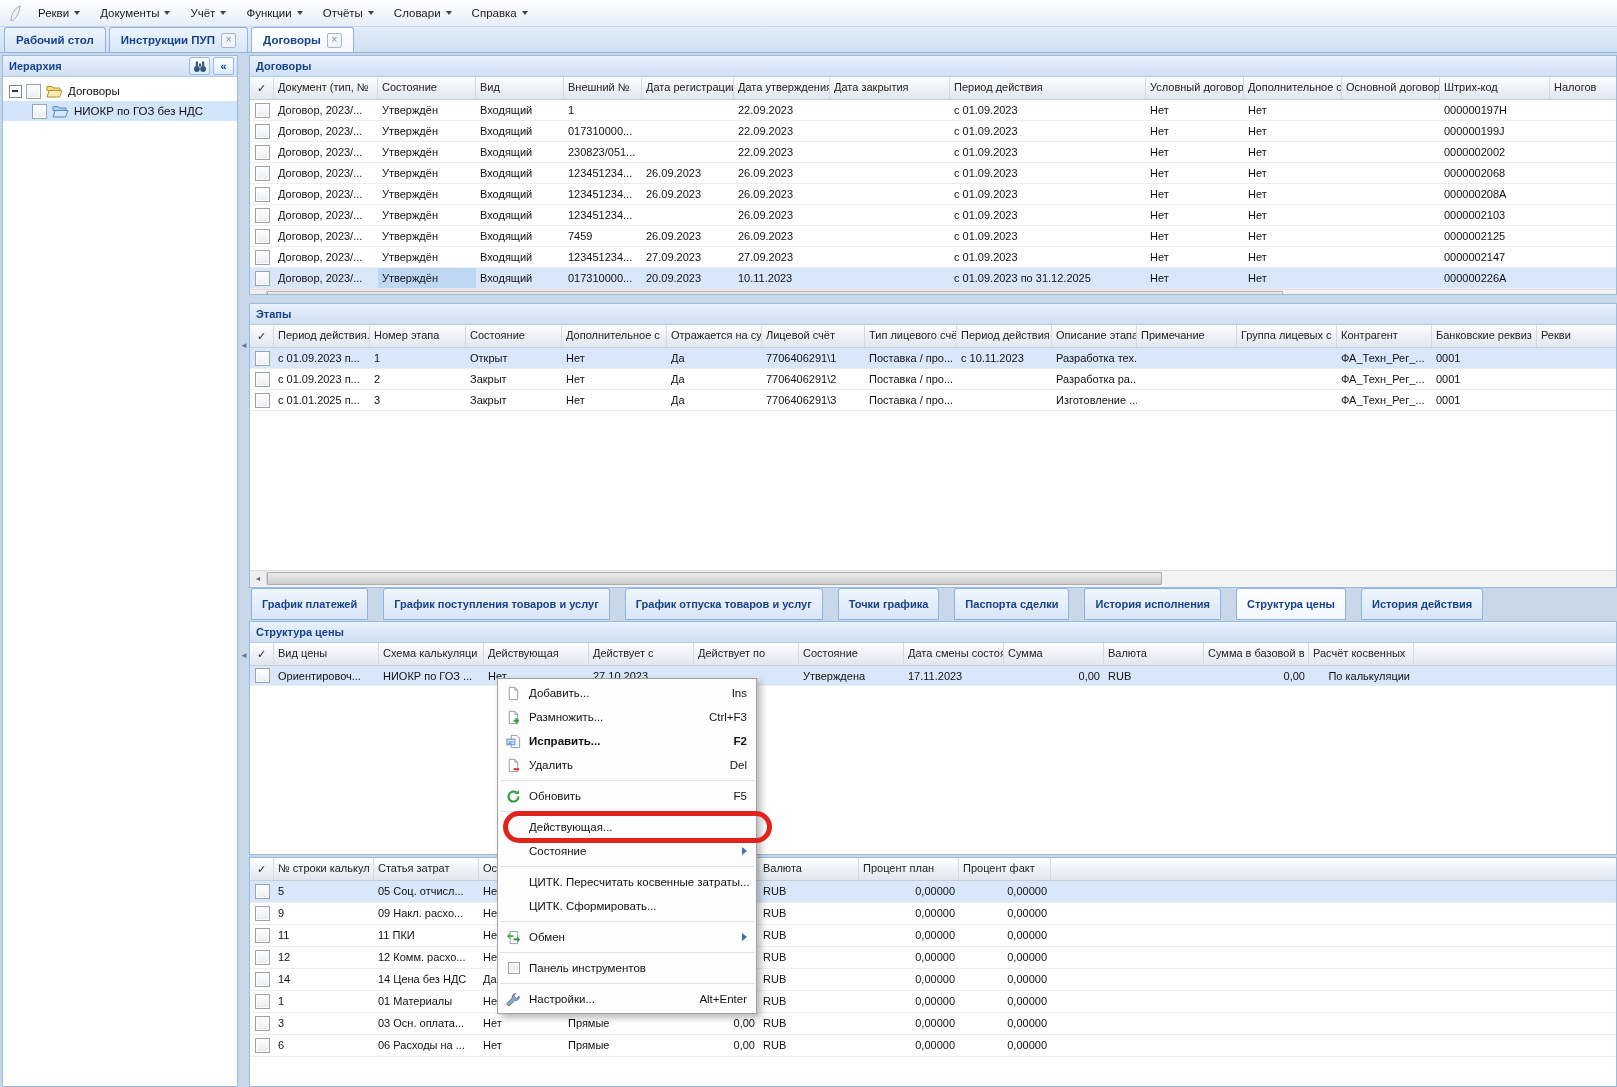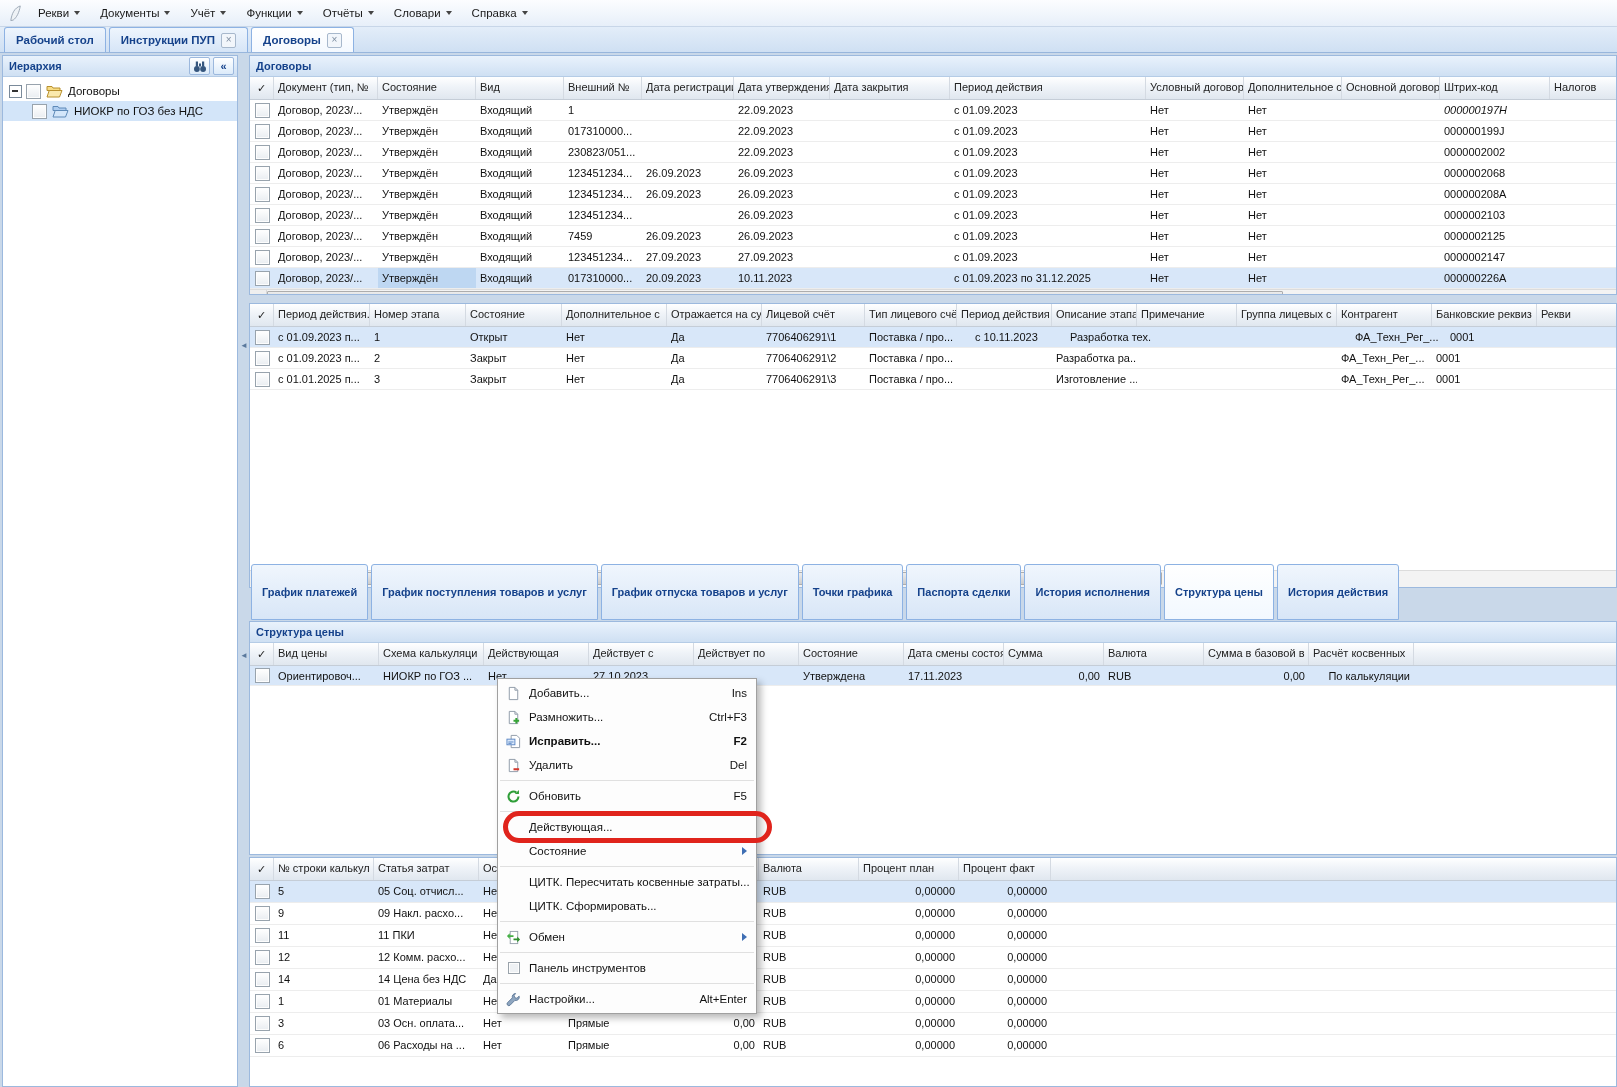--- a/index.html
+++ b/index.html
@@ -59,21 +59,21 @@
   .tree-row{display:flex;align-items:center;height:20px;font-size:11.5px;white-space:nowrap;}
   .tree-row.sel{background:#d3e5f9;}
   .expander{width:11px;height:11px;border:1px solid #7a8a9a;background:#fff;margin:0 4px 0 6px;
     position:relative;flex:0 0 11px;}
   .expander::after{content:"";position:absolute;left:2px;top:4.5px;width:6px;height:1.5px;background:#333;}
   .tree-cb{margin:0 5px 0 0;flex:0 0 13px;}
   .tree-indent{width:21px;flex:0 0 21px;}
   .tree-row .ficon{margin-right:5px;display:flex;}
   
   #dtabs{position:absolute;left:251px;top:594px;width:1366px;height:26px;display:flex;align-items:flex-end;}
-  .dtab{height:22px;line-height:22px;padding:16px 10px;margin-right:3px;border:1px solid #8db2e3;
+  .dtab{height:22px;line-height:22px;padding:4px 10px;margin-right:15px;border:1px solid #8db2e3;
     border-radius:3px 3px 0 0;background:linear-gradient(#f0f6fd,#d8e6f7);color:#15428b;
     font-weight:bold;white-space:nowrap;}
   .dtab.active{background:linear-gradient(#ffffff,#f2f8ff);}
   
   #ctx-menu{position:absolute;left:497px;top:678px;width:258px;background:#fdfdfd;
     border:1px solid #a0a0a0;box-shadow:4px 4px 7px rgba(0,0,0,.28);padding:2px 0;z-index:60;}
   .mi{position:relative;display:flex;align-items:center;height:24px;padding-right:9px;}
   .mi .ic{width:31px;flex:0 0 31px;display:flex;justify-content:center;align-items:center;}
   .mi .lbl{flex:1;font-size:11.5px;color:#111;white-space:nowrap;}
   .mi .sc{font-size:11.5px;color:#111;margin-left:8px;}
@@ -217,21 +217,21 @@
         <div class="td" style="flex-basis: 98px; width: 98px;">Утверждён</div>
         <div class="td" style="flex-basis: 88px; width: 88px;">Входящий</div>
         <div class="td" style="flex-basis: 78px; width: 78px;">1</div>
         <div class="td" style="flex-basis: 92px; width: 92px;"></div>
         <div class="td" style="flex-basis: 96px; width: 96px;">22.09.2023</div>
         <div class="td" style="flex-basis: 120px; width: 120px;"></div>
         <div class="td" style="flex-basis: 196px; width: 196px;">с 01.09.2023</div>
         <div class="td" style="flex-basis: 98px; width: 98px;">Нет</div>
         <div class="td" style="flex-basis: 98px; width: 98px;">Нет</div>
         <div class="td" style="flex-basis: 98px; width: 98px;"></div>
-        <div class="td" style="flex-basis: 110px; width: 110px; font-style: italic;">000000197H</div>
+        <div class="td" style="flex-basis: 110px; width: 110px;">000000197H</div>
         <div class="td" style="flex-basis: 68px; width: 68px;"></div>
       </div>
       <div class="trow" style="flex-basis: 20px; height: 20px;">
         <div class="td chk" style="flex-basis: 24px; width: 24px;">
           <span class="cb"></span>
         </div>
         <div class="td" style="flex-basis: 104px; width: 104px;">Договор, 2023/...</div>
         <div class="td" style="flex-basis: 98px; width: 98px;">Утверждён</div>
         <div class="td" style="flex-basis: 88px; width: 88px;">Входящий</div>
         <div class="td" style="flex-basis: 78px; width: 78px;">017310000...</div>
@@ -373,20 +373,23 @@
       </div>
     </div>
   <div class="tbl-fill"></div>
   <div class="hscroll">
     <span class="sb-arrow">◄</span>
     <span class="sb-thumb" style="left:17px;width:1016px;"></span>
   </div>
 </div>
 
 <div class="panel" id="p-stages" style="left:249px;top:303px;width:1368px;height:285px;">
+  <div class="ptitle">
+    <span>Этапы</span>
+  </div>
   <div id="tbl-stages" style="display:flex;flex-direction:column;">
       <div class="thead">
         <div class="th chk" style="flex-basis: 24px; width: 24px;">✓</div>
         <div class="th" style="flex-basis: 96px; width: 96px;">Период действия..</div>
         <div class="th" style="flex-basis: 96px; width: 96px;">Номер этапа</div>
         <div class="th" style="flex-basis: 96px; width: 96px;">Состояние</div>
         <div class="th" style="flex-basis: 105px; width: 105px;">Дополнительное с</div>
         <div class="th" style="flex-basis: 95px; width: 95px;">Отражается на су</div>
         <div class="th" style="flex-basis: 103px; width: 103px;">Лицевой счёт</div>
         <div class="th" style="flex-basis: 92px; width: 92px;">Тип лицевого счёт</div>
@@ -402,21 +405,21 @@
         <div class="td chk" style="flex-basis: 24px; width: 24px;">
           <span class="cb"></span>
         </div>
         <div class="td" style="flex-basis: 96px; width: 96px;">с 01.09.2023 п...</div>
         <div class="td" style="flex-basis: 96px; width: 96px;">1</div>
         <div class="td" style="flex-basis: 96px; width: 96px;">Открыт</div>
         <div class="td" style="flex-basis: 105px; width: 105px;">Нет</div>
         <div class="td" style="flex-basis: 95px; width: 95px;">Да</div>
         <div class="td" style="flex-basis: 103px; width: 103px;">7706406291\1</div>
         <div class="td" style="flex-basis: 92px; width: 92px;">Поставка / про...</div>
-        <div class="td" style="flex-basis: 95px; width: 95px; margin-left: 14px;">с 10.11.2023</div>
+        <div class="td" style="flex-basis: 95px; width: 95px;">с 10.11.2023</div>
         <div class="td" style="flex-basis: 85px; width: 85px;">Разработка тех...</div>
         <div class="td" style="flex-basis: 100px; width: 100px;"></div>
         <div class="td" style="flex-basis: 100px; width: 100px;"></div>
         <div class="td" style="flex-basis: 95px; width: 95px;">ФА_Техн_Рег_...</div>
         <div class="td" style="flex-basis: 105px; width: 105px;">0001</div>
         <div class="td" style="flex-basis: 80px; width: 80px;"></div>
       </div>
       <div class="trow" style="flex-basis: 20px; height: 20px;">
         <div class="td chk" style="flex-basis: 24px; width: 24px;">
           <span class="cb"></span>

